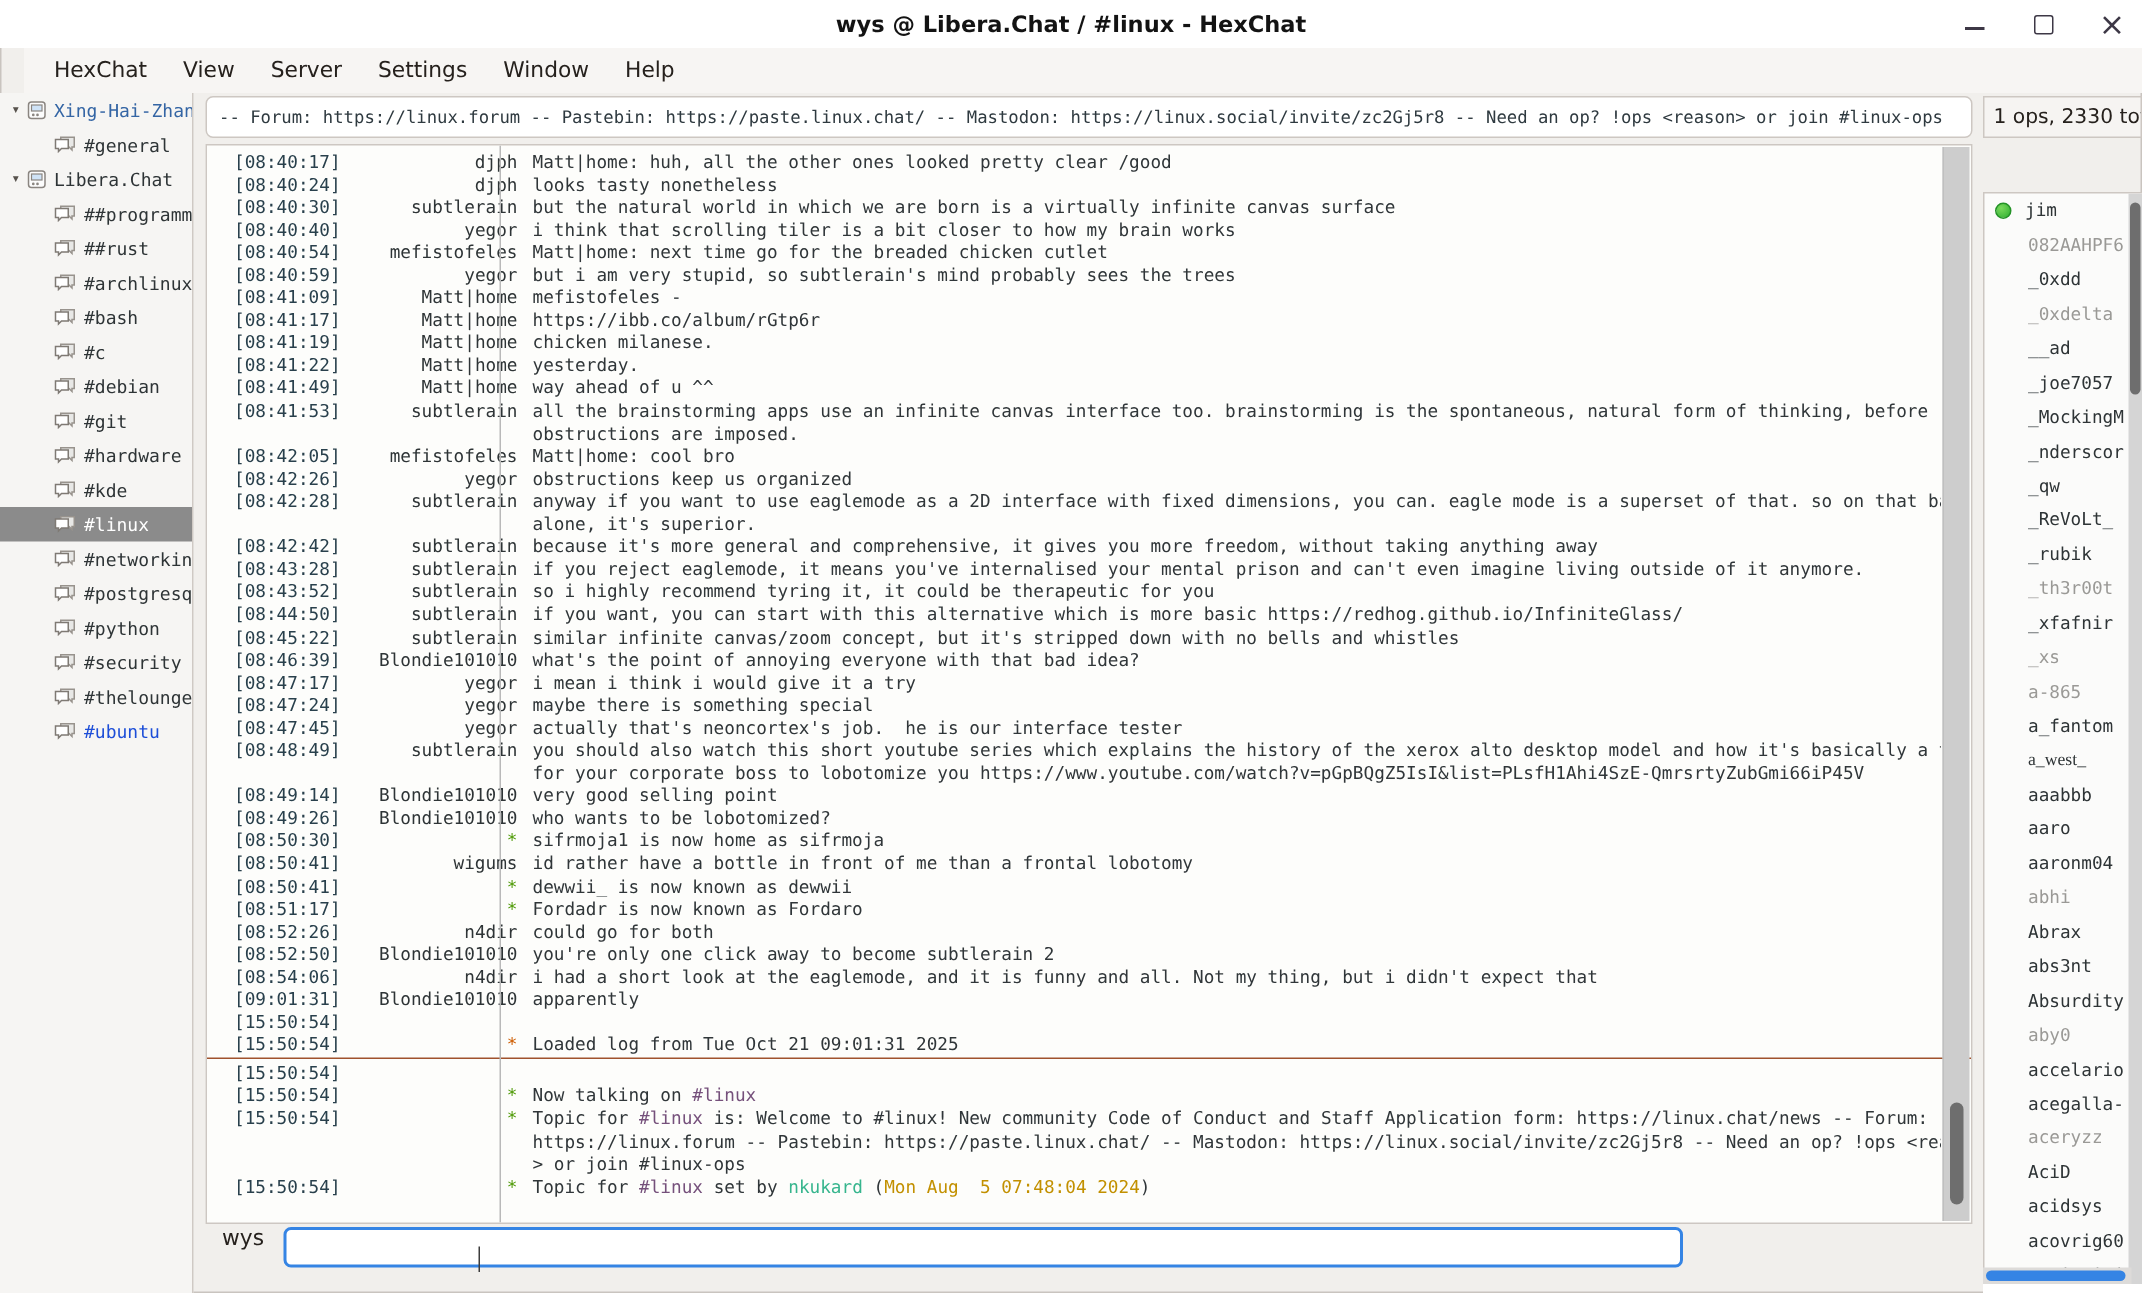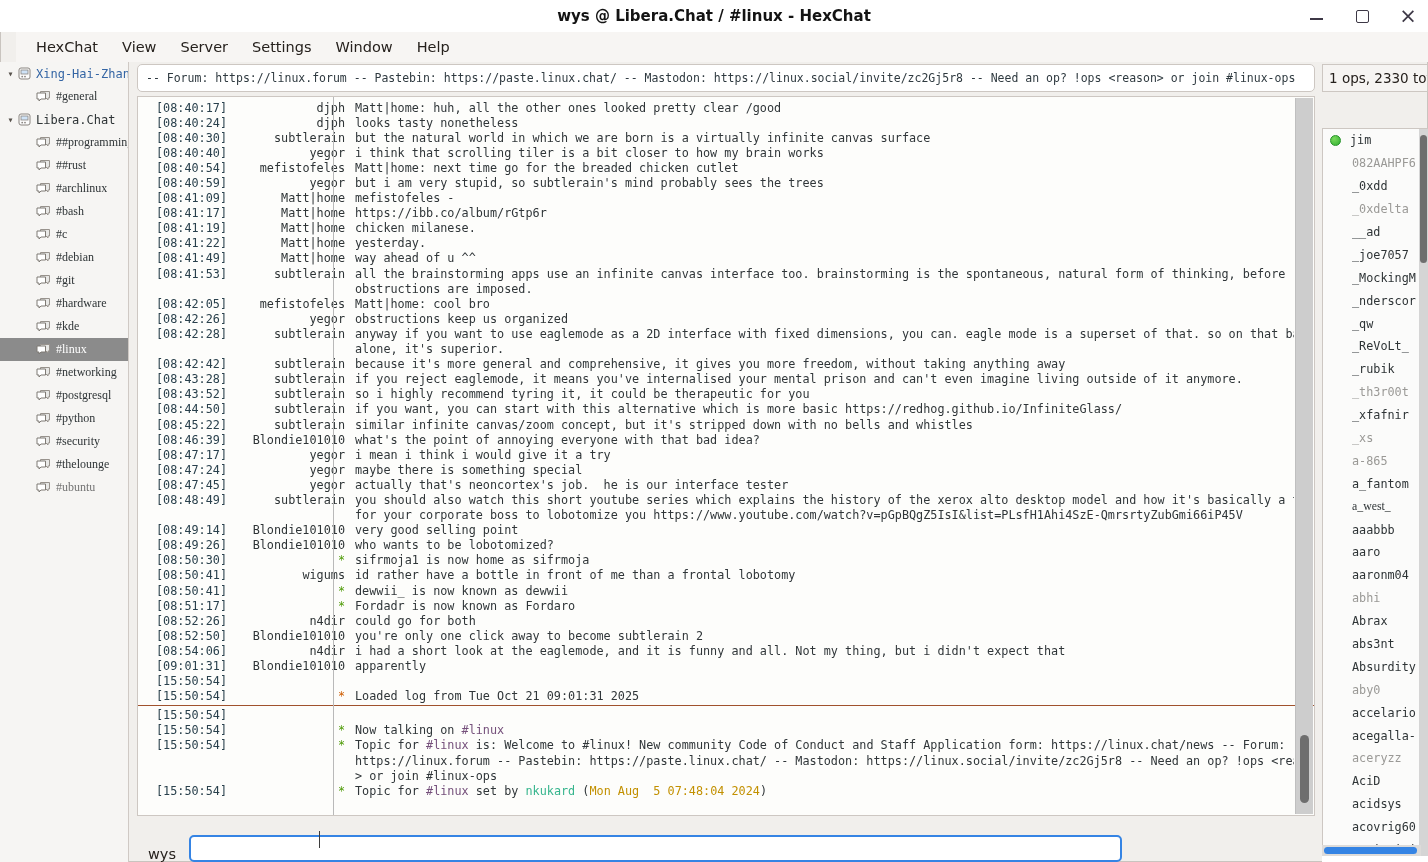--- a/index.html
+++ b/index.html
@@ -21,21 +21,21 @@
   
   .menubar{position:absolute;left:16px;top:32px;width:100%;height:30px;background:#f7f5f3;
     display:flex;align-items:center;padding-left:8px;box-sizing:border-box;}
   .menu-item{padding:3px 12px;font-size:14.5px;color:#26211d;}
   
   .tree-pane{position:absolute;left:0;top:62px;width:129px;height:800px;background:#f6f5f3;
     border-right:1px solid #cfc9c4;overflow:hidden;box-sizing:border-box;}
   .trow{height:23px;display:flex;align-items:center;white-space:nowrap;overflow:hidden;
     font-family:"DejaVu Sans Mono","Liberation Mono",monospace;font-size:12px;}
   .trow .exp{width:15px;text-align:center;font-size:10px;color:#57524c;flex:none;margin-left:3px;}
-  .trow.channel{padding-left:36px;font-family:Liberation Serif, serif;}
+  .trow.channel{padding-left:36px;}
   .ticon{margin-right:5px;display:flex;flex:none;}
   .tlabel{overflow:hidden;}
   .trow.selected{background:#8b8b8b;}
   .trow.selected .tlabel{color:#ffffff !important;}
   
   .topicbar{position:absolute;left:137px;top:64px;width:1178px;height:28px;background:#fff;
     border:1px solid #cdc7c2;border-radius:5px;box-sizing:border-box;display:flex;align-items:center;
     padding:0 8px;font-family:"DejaVu Sans Mono","Liberation Mono",monospace;font-size:11.5px;
     white-space:pre;overflow:hidden;color:#2f3a40;}
   
@@ -46,21 +46,21 @@
   .crow{display:flex;height:15.1px;align-items:center;white-space:pre;overflow:hidden;
     font-family:"DejaVu Sans Mono","Liberation Mono",monospace;font-size:11.8px;}
   .ct{width:79px;padding-left:18px;color:#29404c;flex:none;}
   .cn{width:110px;flex:none;text-align:right;color:#2e3436;}
   .cm{padding-left:10px;flex:none;color:#303639;}
   .csep{height:4px;position:relative;}
   .csep div{position:absolute;left:0;right:-20px;top:1px;height:1px;background:#a0522d;}
   .vscroll{position:absolute;right:1px;top:1px;bottom:1px;width:17px;background:#cdcdcd;border-left:1px solid #bfbfbf;}
   .vthumb{position:absolute;left:4px;width:9px;top:637px;height:68px;border-radius:5px;background:#6e6e6e;}
   
-  .inputbar{position:absolute;left:130px;top:818px;width:992px;height:44px;display:flex;align-items:flex-end;}
+  .inputbar{position:absolute;left:130px;top:818px;width:992px;height:44px;display:flex;align-items:flex-start;}
   .input-nick{margin-left:18px;font-size:14.5px;color:#26211d;}
   .chat-input{margin-left:13px;width:1128px;height:27px;border:2px solid #3584e4;border-radius:5px;
     background:#fff;box-sizing:border-box;font-family:"DejaVu Sans Mono","Liberation Mono",monospace;
     font-size:12px;padding:0 6px;outline:none;}
   .caret{position:absolute;left:189px;top:13px;width:1px;height:17px;background:#3c3c3c;}
   
   .user-header{position:absolute;left:1322px;top:64px;width:106px;height:28px;background:#f6f4f2;
     border:1px solid #cdc7c2;box-sizing:border-box;display:flex;align-items:center;padding-left:6px;
     font-size:13.5px;color:#26211d;white-space:nowrap;overflow:hidden;}
   .userlist{position:absolute;left:1322px;top:96px;width:106px;height:749px;background:#fbfbfa;
@@ -272,21 +272,21 @@
       </span>
       <span class="tlabel" style="color: rgb(46, 52, 54);">#thelounge</span>
     </div>
     <div class="trow channel">
       <span class="ticon">
         <svg width="15" height="13" viewBox="0 0 15 13">
           <path d="M4.5 1.5 h9 v6.5 h-1.5 v2 l-2 -2 h-5.5 z" fill="#e8e8e6" stroke="#98938d"></path>
           <path d="M1 3 h8.5 v6 h-4.5 l-2 2 v-2 h-2 z" fill="#ffffff" stroke="#7f7a74"></path>
         </svg>
       </span>
-      <span class="tlabel" style="color: #737373;">#ubuntu</span>
+      <span class="tlabel" style="color: #1d4ed8;">#ubuntu</span>
     </div>
   </div>
 
 <div class="topicbar">-- Forum: https://linux.forum -- Pastebin: https://paste.linux.chat/ -- Mastodon: https://linux.social/invite/zc2Gj5r8 -- Need an op? !ops &lt;reason&gt; or join #linux-ops</div>
 
 <div class="chatframe">
   <div class="lines">
       <div class="crow"><span class="ct">[08:40:17]</span><span class="cn">djph</span><span class="cm"><span>Matt|home: huh, all the other ones looked pretty clear /good</span></span></div>
       <div class="crow"><span class="ct">[08:40:24]</span><span class="cn">djph</span><span class="cm"><span>looks tasty nonetheless</span></span></div>
       <div class="crow"><span class="ct">[08:40:30]</span><span class="cn">subtlerain</span><span class="cm"><span>but the natural world in which we are born is a virtually infinite canvas surface</span></span></div>

